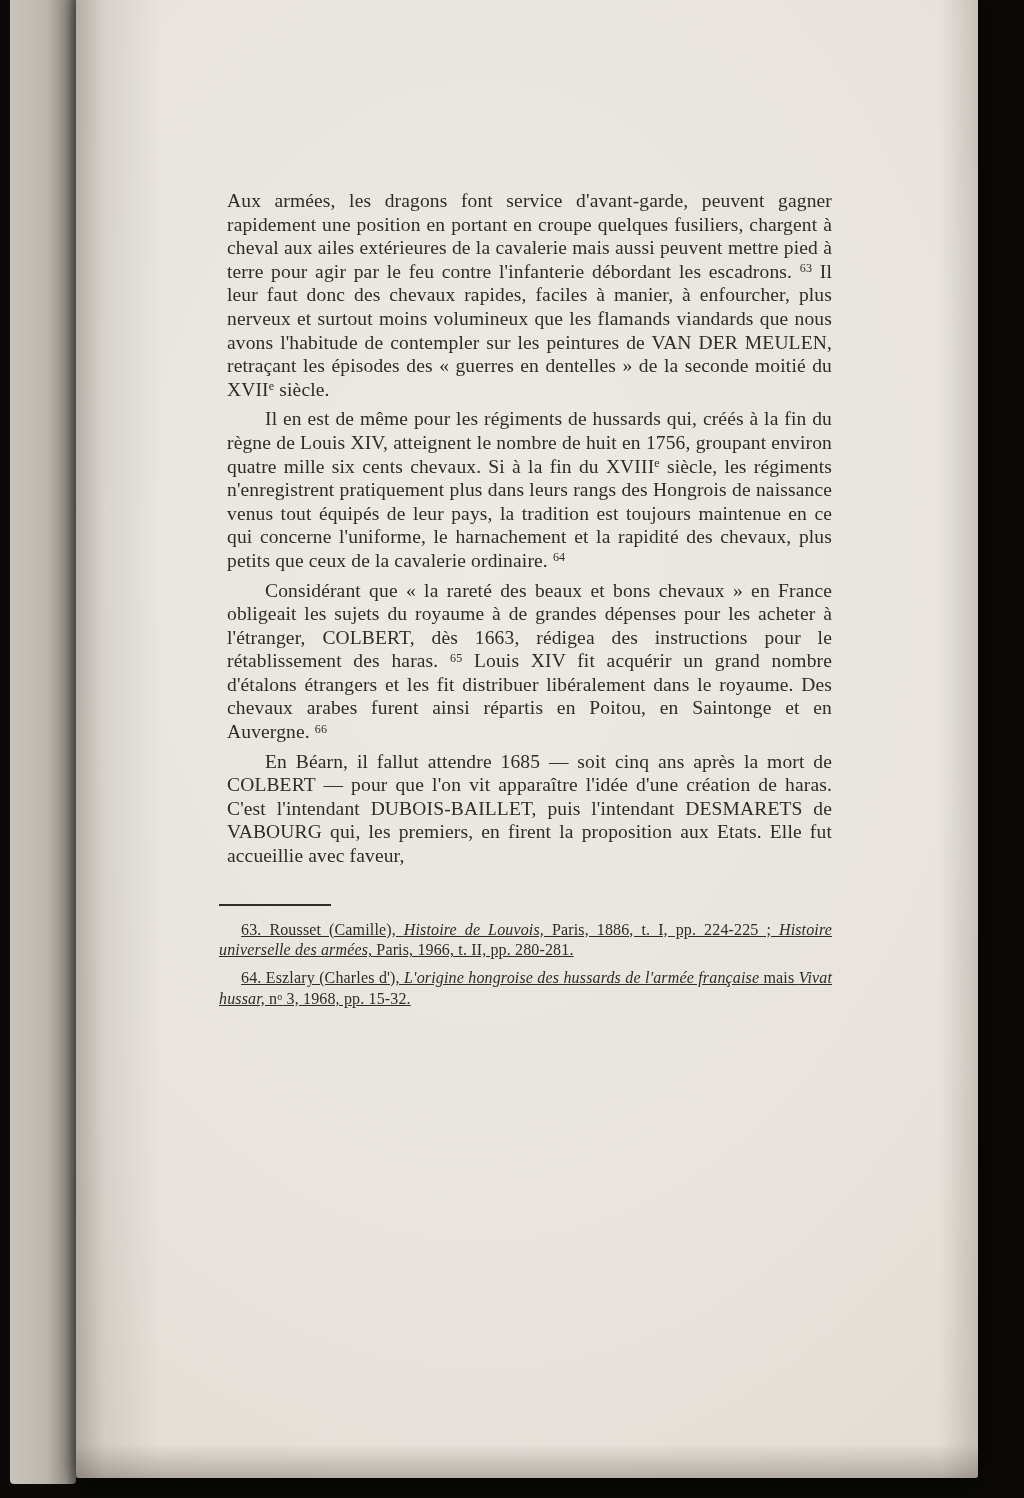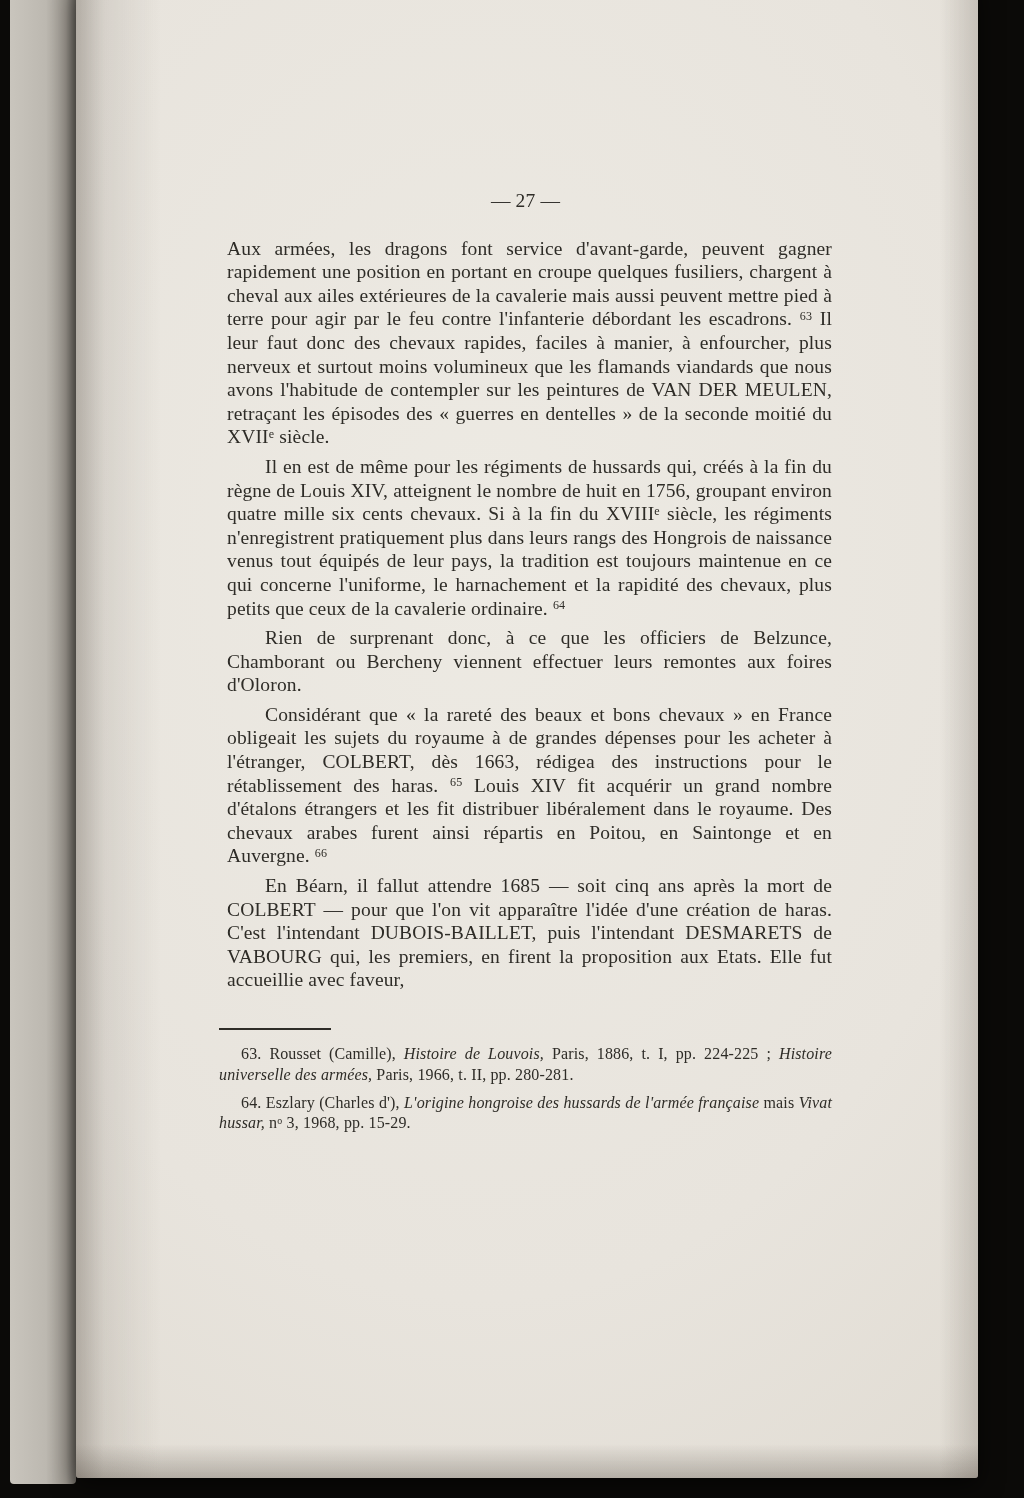--- a/index.html
+++ b/index.html
@@ -90,50 +90,49 @@
   .footnote-rule {
     width: 112px;
     height: 2px;
     background: #2e2c27;
     margin: 0 0 14px 0;
   }
   .footnote {
     margin: 0 0 7px 0;
     text-indent: 22px;
     text-align: justify;
+    text-decoration: underline;
   }
 
   sup {
     font-size: 0.62em;
     line-height: 0;
     vertical-align: baseline;
     position: relative;
     top: -0.45em;
   }
   .it { font-style: italic; }
 </style>
 </head>
 <body>
 
 <div class="facing-page"></div>
 
 <div class="page">
   <div class="page-shading"></div>
   <div class="page-inner">
 
-    <div class="page-number">— 27 —</div>
 
     <p class="para no-indent"><span>Aux armées, les dragons font service d'avant-garde, peuvent gagner rapidement une position en portant en croupe quelques fusiliers, chargent à cheval aux ailes extérieures de la cavalerie mais aussi peuvent mettre pied à terre pour agir par le feu contre l'infanterie débordant les escadrons. </span><sup>63</sup><span> Il leur faut donc des chevaux rapides, faciles à manier, à enfourcher, plus nerveux et surtout moins volumineux que les flamands viandards que nous avons l'habitude de contempler sur les peintures de VAN DER MEULEN, retraçant les épisodes des « guerres en dentelles » de la seconde moitié du XVII</span><sup>e</sup><span> siècle.</span></p>
     <p class="para"><span>Il en est de même pour les régiments de hussards qui, créés à la fin du règne de Louis XIV, atteignent le nombre de huit en 1756, groupant environ quatre mille six cents chevaux. Si à la fin du XVIII</span><sup>e</sup><span> siècle, les régiments n'enregistrent pratiquement plus dans leurs rangs des Hongrois de naissance venus tout équipés de leur pays, la tradition est toujours maintenue en ce qui concerne l'uniforme, le harnachement et la rapidité des chevaux, plus petits que ceux de la cavalerie ordinaire. </span><sup>64</sup></p>
-    <p class="para"><span>Rien de surprenant donc, à ce que les officiers de Belzunce, Chamborant ou Bercheny viennent effectuer leurs remontes aux foires d'Oloron.</span></p>
 
 
     <p class="para"><span>Considérant que « la rareté des beaux et bons chevaux » en France obligeait les sujets du royaume à de grandes dépenses pour les acheter à l'étranger, COLBERT, dès 1663, rédigea des instructions pour le rétablissement des haras. </span><sup>65</sup><span> Louis XIV fit acquérir un grand nombre d'étalons étrangers et les fit distribuer libéralement dans le royaume. Des chevaux arabes furent ainsi répartis en Poitou, en Saintonge et en Auvergne. </span><sup>66</sup></p>
     <p class="para"><span>En Béarn, il fallut attendre 1685 — soit cinq ans après la mort de COLBERT — pour que l'on vit apparaître l'idée d'une création de haras. C'est l'intendant DUBOIS-BAILLET, puis l'intendant DESMARETS de VABOURG qui, les premiers, en firent la proposition aux Etats. Elle fut accueillie avec faveur,</span></p>
 
     <div class="footnotes">
       <div class="footnote-rule"></div>
       <p class="footnote"><span>63. Rousset (Camille), </span><span class="it">Histoire de Louvois,</span><span> Paris, 1886, t. I, pp. 224-225 ; </span><span class="it">Histoire universelle des armées,</span><span> Paris, 1966, t. II, pp. 280-281.</span></p>
-      <p class="footnote"><span>64. Eszlary (Charles d'), </span><span class="it">L'origine hongroise des hussards de l'armée française</span><span> mais </span><span class="it">Vivat hussar,</span><span> n</span><sup>o</sup><span> 3, 1968, pp. 15-29.</span></p>
+      <p class="footnote"><span>64. Eszlary (Charles d'), </span><span class="it">L'origine hongroise des hussards de l'armée française</span><span> mais </span><span class="it">Vivat hussar,</span><span> n</span><sup>o</sup><span> 3, 1968, pp. 15-32.</span></p>
     </div>
 
   </div>
 </div>
 
 </body></html>

